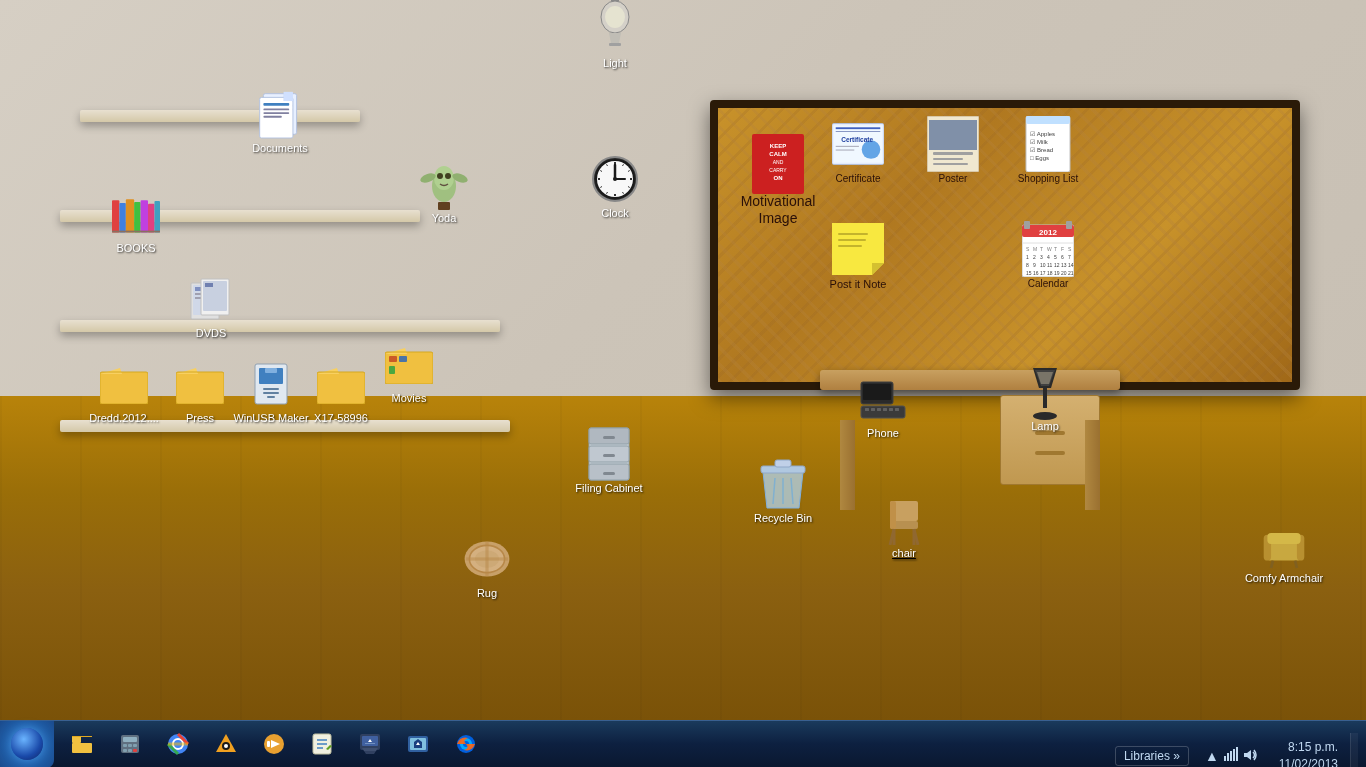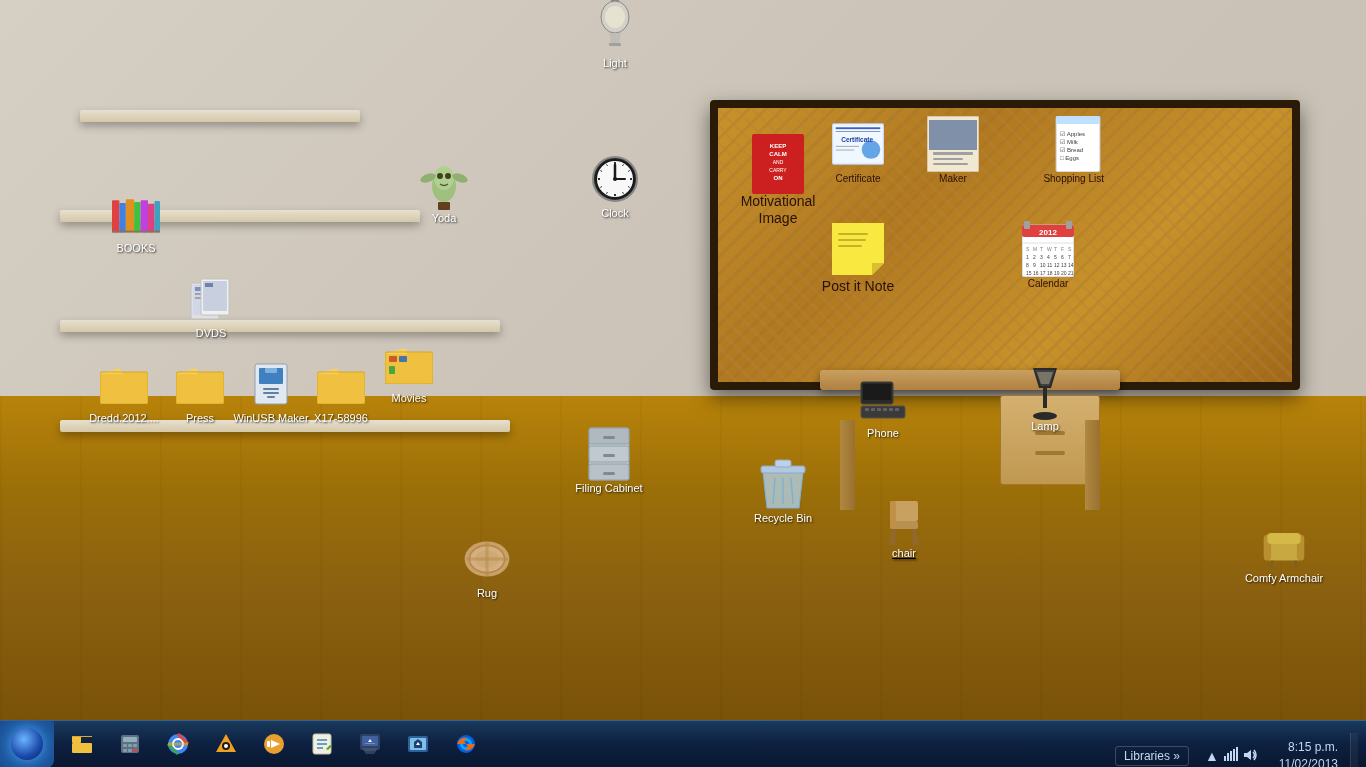--- a/index.html
+++ b/index.html
@@ -357,23 +357,23 @@
       <div class="board-icon" style="left: 195px; top: 10px;">
       <div class="icon-img">
           <svg width="52" height="56" viewBox="0 0 52 56">
         <rect x="0" y="0" width="52" height="56" rx="1" fill="#f0e8d0" stroke="#c0a880" stroke-width="1"></rect>
         <rect x="2" y="4" width="48" height="30" fill="#8090a8"></rect>
         <rect x="6" y="36" width="40" height="3" rx="1" fill="#a0a0a0"></rect>
         <rect x="6" y="42" width="30" height="2" rx="1" fill="#a0a0a0"></rect>
         <rect x="6" y="47" width="35" height="2" rx="1" fill="#a0a0a0"></rect>
       </svg>
         </div>
-      <div class="icon-label" style="color:#2a1008;font-size:10px;text-align:center;">Maker</div>
-    </div>
-      <div class="board-icon" style="left: 306px; top: 10px; align-items: flex-end;">
+      <div class="icon-label" style="color:#2a1008;font-size:10px;text-align:center;">Poster</div>
+    </div>
+      <div class="board-icon" style="left: 290px; top: 10px;">
       <div class="icon-img">
           <svg width="52" height="56" viewBox="0 0 52 56">
         <rect x="4" y="0" width="44" height="56" rx="2" fill="white" stroke="#c0c0c0" stroke-width="1"></rect>
         <rect x="4" y="0" width="44" height="8" rx="2" fill="#c0e0ff"></rect>
         <text x="8" y="20" font-size="6" fill="#404040">☑ Apples</text>
         <text x="8" y="28" font-size="6" fill="#404040">☑ Milk</text>
         <text x="8" y="36" font-size="6" fill="#404040">☑ Bread</text>
         <text x="8" y="44" font-size="6" fill="#404040">□ Eggs</text>
       </svg>
         </div>
@@ -382,21 +382,21 @@
       <div class="board-icon" style="left: 100px; top: 115px;">
       <div class="icon-img">
           <svg width="52" height="52" viewBox="0 0 52 52">
         <polygon points="0,0 52,0 52,40 40,52 0,52" fill="#f8e840"></polygon>
         <polygon points="40,40 52,40 40,52" fill="#d4c030"></polygon>
         <rect x="6" y="10" width="30" height="2" rx="1" fill="#a09020" opacity="0.6"></rect>
         <rect x="6" y="16" width="28" height="2" rx="1" fill="#a09020" opacity="0.6"></rect>
         <rect x="6" y="22" width="24" height="2" rx="1" fill="#a09020" opacity="0.6"></rect>
       </svg>
         </div>
-      <div class="icon-label" style="color:#2a1008;font-size:14px;text-align:center;">Post it Note</div>
+      <div class="icon-label" style="color:#2a1008;font-size:11px;text-align:center;">Post it Note</div>
     </div>
       <div class="board-icon" style="left: 290px; top: 115px;">
       <div class="icon-img">
           <svg width="52" height="56" viewBox="0 0 52 56">
         <rect x="0" y="4" width="52" height="52" rx="2" fill="white" stroke="#c0c0c0" stroke-width="1"></rect>
         <rect x="0" y="4" width="52" height="12" rx="2" fill="#e04040"></rect>
         <text x="26" y="14" text-anchor="middle" font-size="8" fill="white" font-weight="bold">2012</text>
         <line x1="0" y1="22" x2="52" y2="22" stroke="#e0e0e0" stroke-width="1"></line>
         <text x="4" y="30" font-size="5" fill="#808080">S</text>
             <text x="11" y="30" font-size="5" fill="#808080">M</text>
@@ -484,20 +484,39 @@
           <line x1="24.000000000000004" y1="41" x2="24.000000000000004" y2="39" stroke="#333" stroke-width="2"></line>
           <line x1="15.499999999999998" y1="38.722431864335455" x2="16.5" y2="36.99038105676658" stroke="#333" stroke-width="1"></line>
           <line x1="9.277568135664549" y1="32.50000000000001" x2="11.009618943233423" y2="31.500000000000007" stroke="#333" stroke-width="1"></line>
           <line x1="7" y1="24.000000000000004" x2="9" y2="24.000000000000004" stroke="#333" stroke-width="2"></line>
           <line x1="9.277568135664543" y1="15.499999999999998" x2="11.009618943233422" y2="16.5" stroke="#333" stroke-width="1"></line>
           <line x1="15.499999999999993" y1="9.277568135664549" x2="16.499999999999993" y2="11.009618943233423" stroke="#333" stroke-width="1"></line>
       </svg>
       </div>
       <div class="icon-label">Clock</div>
     </div>
+    <div class="desktop-icon" style="left: 240px; top: 90px;">
+      <div class="icon-img">
+        <svg width="52" height="52" viewBox="0 0 52 52">
+        <rect x="8" y="4" width="36" height="44" rx="2" fill="#e8f0ff" stroke="#b0c0e0" stroke-width="1"></rect>
+        <rect x="12" y="10" width="28" height="3" rx="1" fill="#4080c0"></rect>
+        <rect x="12" y="16" width="28" height="2" rx="1" fill="#8080a0"></rect>
+        <rect x="12" y="20" width="28" height="2" rx="1" fill="#8080a0"></rect>
+        <rect x="12" y="24" width="20" height="2" rx="1" fill="#8080a0"></rect>
+        <rect x="4" y="8" width="36" height="44" rx="2" fill="white" stroke="#b0c0e0" stroke-width="1"></rect>
+        <rect x="8" y="14" width="28" height="3" rx="1" fill="#4080c0"></rect>
+        <rect x="8" y="20" width="28" height="2" rx="1" fill="#8080a0"></rect>
+        <rect x="8" y="24" width="28" height="2" rx="1" fill="#8080a0"></rect>
+        <rect x="8" y="28" width="20" height="2" rx="1" fill="#8080a0"></rect>
+        <path d="M30 2 L40 12 L30 12 Z" fill="#c0d0f0"></path>
+        <rect x="30" y="2" width="10" height="10" fill="#d0e0ff"></rect>
+      </svg>
+      </div>
+      <div class="icon-label">Documents</div>
+    </div>
     <div class="desktop-icon" style="left: 404px; top: 160px;">
       <div class="icon-img">
         <svg width="48" height="56" viewBox="0 0 48 56">
         <ellipse cx="24" cy="30" rx="12" ry="16" fill="#a0c080"></ellipse>
         <ellipse cx="24" cy="22" rx="10" ry="12" fill="#b0d090"></ellipse>
         <ellipse cx="8" cy="22" rx="8" ry="4" fill="#90b070" transform="rotate(-20,8,22)"></ellipse>
         <ellipse cx="40" cy="22" rx="8" ry="4" fill="#90b070" transform="rotate(20,40,22)"></ellipse>
         <circle cx="20" cy="20" r="3" fill="#404020"></circle>
         <circle cx="28" cy="20" r="3" fill="#404020"></circle>
         <path d="M20 28 Q24 31 28 28" stroke="#605040" stroke-width="1.5" fill="none"></path>

